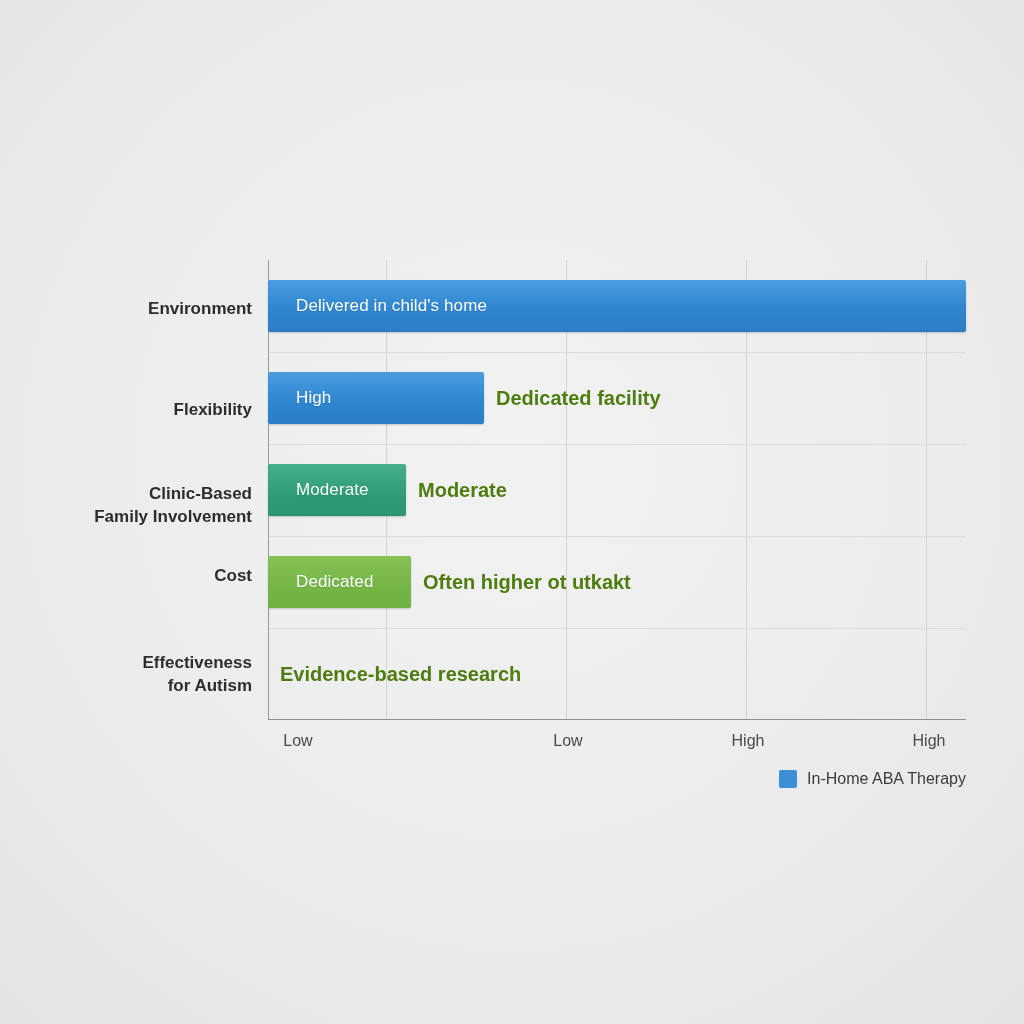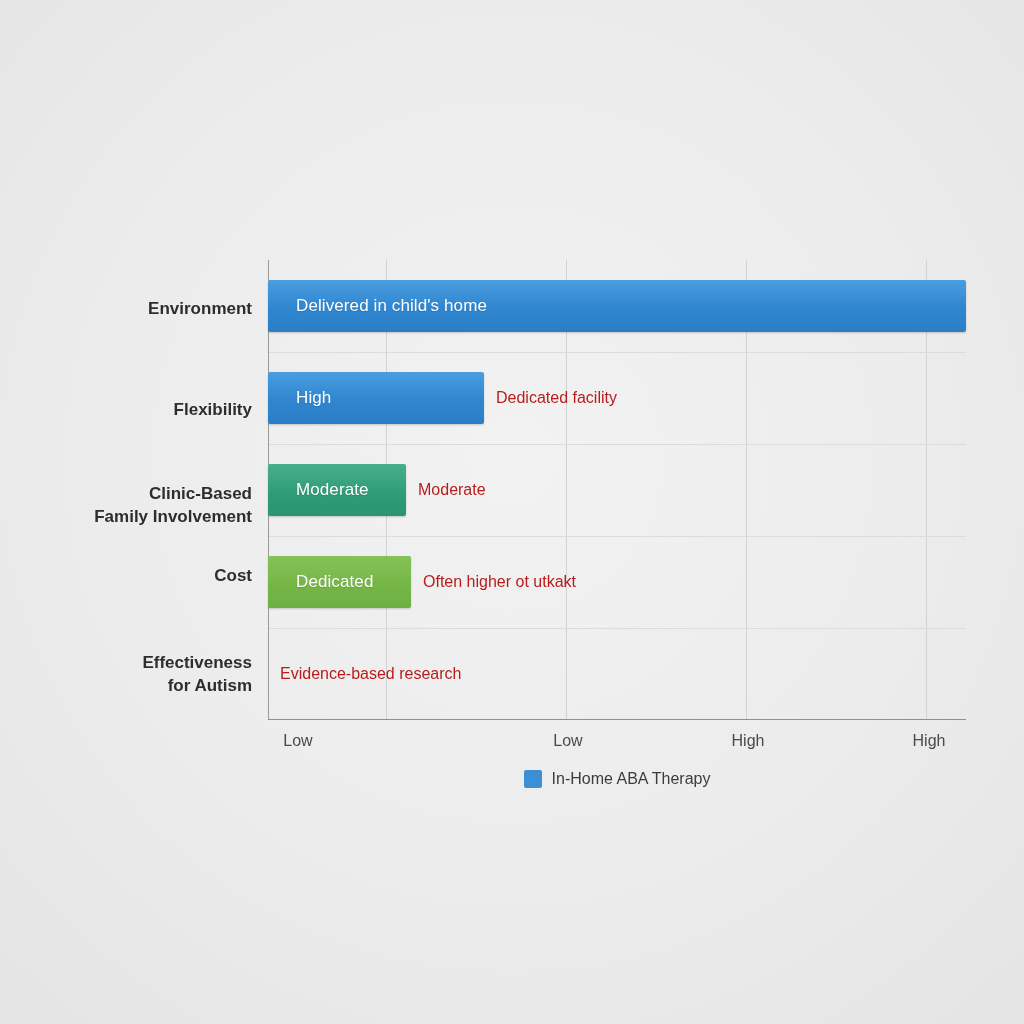--- a/index.html
+++ b/index.html
@@ -103,24 +103,25 @@
   .bar-blue {
     background: linear-gradient(180deg, #4a9de0 0%, #2f86cf 55%, #2b7ec6 100%);
   }
   .bar-teal {
     background: linear-gradient(180deg, #46b08a 0%, #2f9b77 60%, #2c9472 100%);
   }
   .bar-green {
     background: linear-gradient(180deg, #86c255 0%, #74b546 60%, #6fb043 100%);
   }
   .row-note {
-    font-size: 16px;
-    color: #b91c1c;
+    font-size: 20px;
+    color: #4d7c0f;
     margin-left: 12px;
     white-space: nowrap;
+    font-weight: bold;
   }
 
   
   .cat-labels {
     position: absolute;
     left: 40px;
     top: 260px;
     width: 212px;
     height: 460px;
   }
@@ -160,21 +161,21 @@
     white-space: nowrap;
   }
 
   
   .legend {
     position: absolute;
     left: 268px;
     top: 770px;
     width: 698px;
     display: flex;
-    justify-content: center;
+    justify-content: flex-end;
     align-items: center;
   }
   .legend-item {
     display: flex;
     align-items: center;
     gap: 10px;
   }
   .swatch {
     width: 18px;
     height: 18px;

